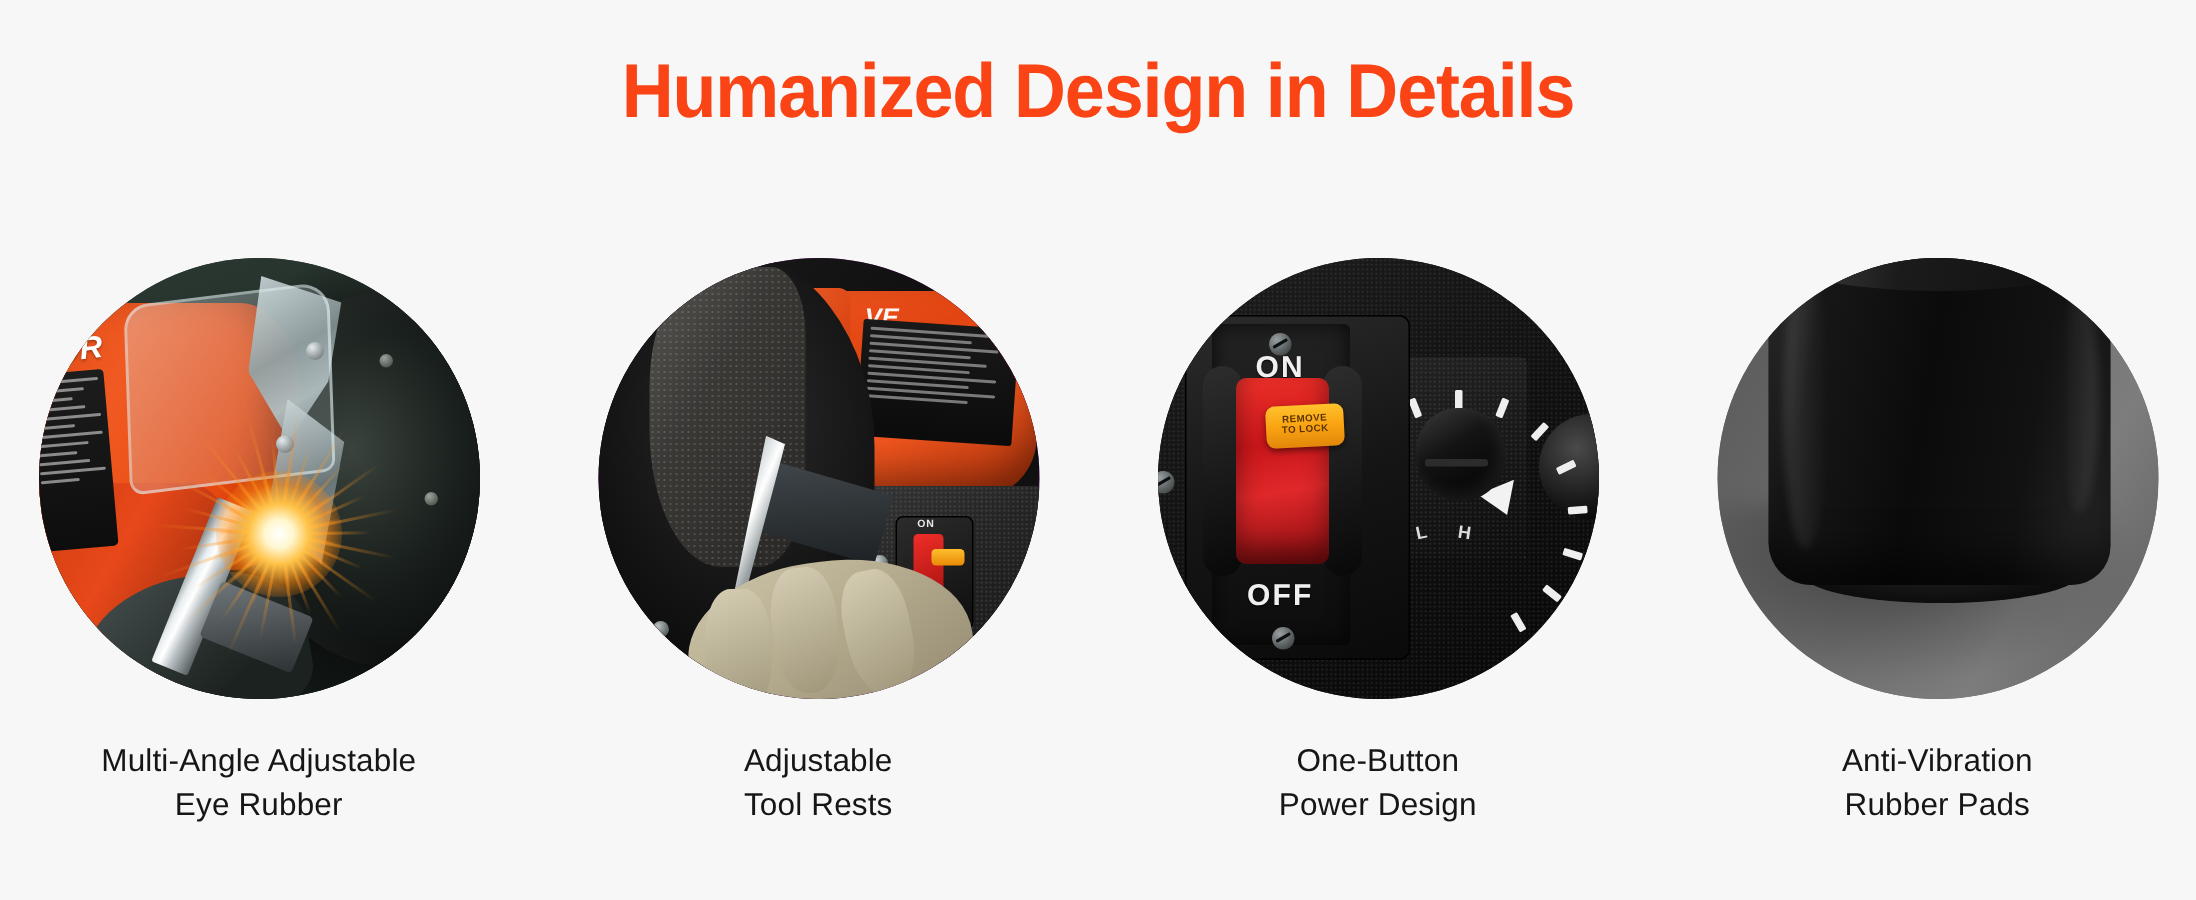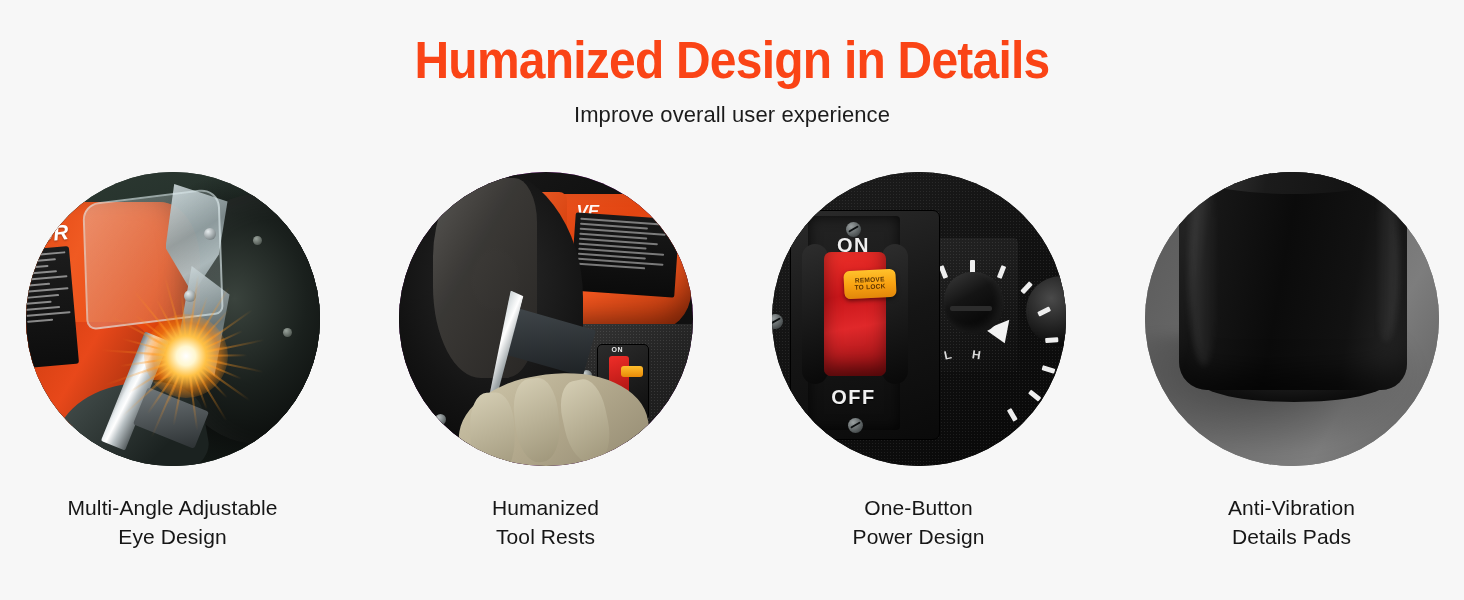--- a/index.html
+++ b/index.html
@@ -630,21 +630,20 @@
     filter: blur(3px);
   }
 </style>
 </head>
 <body>
 
 <div class="banner">
 
   <div class="header">
     <div class="headline">Humanized Design in Details</div>
-    <div class="subhead">Improve overall user experience</div>
   </div>
 
   <div class="features">
 
     <div class="feature">
       <div class="photo p1">
         <div class="bg-dark"></div>
         <div class="wheel"></div>
         <div class="screw1"></div>
         <div class="screw2"></div>
@@ -717,21 +716,21 @@
             <i style="height:58px;transform:rotate(316.1434782608696deg);opacity:0.75"></i>
             <i style="height:39px;transform:rotate(327.0695652173913deg);opacity:0.92"></i>
             <i style="height:76px;transform:rotate(328.69565217391306deg);opacity:0.59"></i>
             <i style="height:57px;transform:rotate(339.62173913043483deg);opacity:0.76"></i>
             <i style="height:38px;transform:rotate(350.5478260869565deg);opacity:0.93"></i>
             <i style="height:75px;transform:rotate(352.17391304347825deg);opacity:0.60"></i>
           </div>
         <div class="spark-core"></div>
       </div>
       <div class="caption">Multi-Angle Adjustable
-Eye Design</div>
+Eye Rubber</div>
     </div>
 
     <div class="feature">
       <div class="photo p2">
         <div class="bg"></div>
         <div class="motor"></div>
         <div class="motor-cap"></div>
         <div class="motor-bolt"></div>
         <div class="logo">VE</div>
         <div class="warn-label">
@@ -757,21 +756,21 @@
         <div class="wheel-face"></div>
         <div class="screw2"></div>
         <div class="tool-rest"></div>
         <div class="blade"></div>
         <div class="glove">
           <div class="fing f1"></div>
           <div class="fing f2"></div>
           <div class="fing f3"></div>
         </div>
       </div>
-      <div class="caption">Humanized
+      <div class="caption">Adjustable
 Tool Rests</div>
     </div>
 
     <div class="feature">
       <div class="photo p3">
         <div class="bg"></div>
         <div class="edge-knob"></div>
         <div class="knob-plate"></div>
         <div class="ticks">
             <i style="transform:rotate(-150deg) translateY(-43px)"></i>
@@ -818,17 +817,17 @@
       <div class="photo p4">
         <div class="bg"></div>
         <div class="shadow"></div>
         <div class="pad-bottom"></div>
         <div class="pad"></div>
         <div class="pad-top"></div>
         <div class="pad-hl"></div>
         <div class="pad-hl2"></div>
       </div>
       <div class="caption">Anti-Vibration
-Details Pads</div>
+Rubber Pads</div>
     </div>
 
   </div>
 </div>
 
 </body></html>

